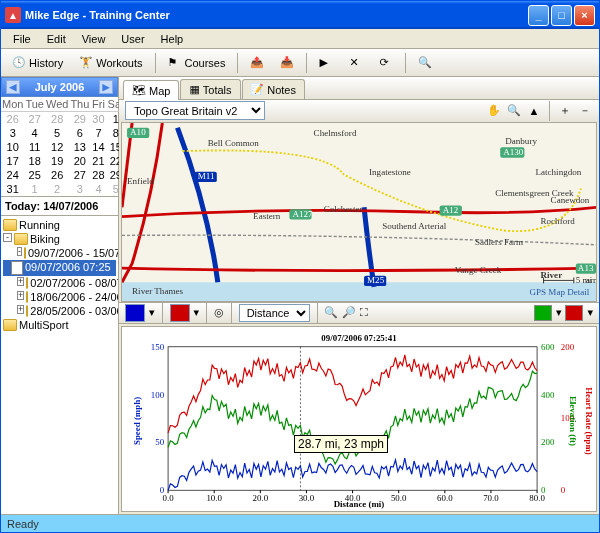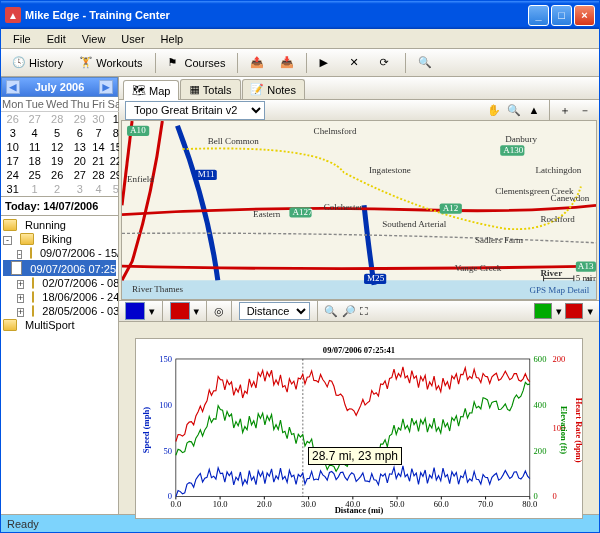--- a/index.html
+++ b/index.html
@@ -20,39 +20,39 @@
 .sidebar{width:118px;background:#fff;border-right:1px solid #aca899;display:flex;flex-direction:column}
 .cal-head{height:20px;background:linear-gradient(#6fa8ff,#3f7ae0);color:#fff;display:flex;align-items:center;justify-content:space-between;padding:0 4px;font-weight:bold;border:1px solid #5a88c8}
 .cal-head .nav{width:14px;height:14px;background:#c6dbff;color:#3f7ae0;display:flex;align-items:center;justify-content:center;border:1px solid #8faede;font-size:9px}
 .cal-grid{width:100%;border-collapse:collapse;font-size:10px;text-align:center}
 .cal-grid th{font-weight:normal;color:#666;padding:1px;border-bottom:1px solid #ccc}
 .cal-grid td{padding:1px 2px}
 .cal-grid td.sel{background:#316ac5;color:#fff}
 .cal-grid td.dim{color:#aaa}
 .today{border-top:1px solid #aca899;border-bottom:1px solid #aca899;padding:3px 4px;font-weight:bold;background:#fff}
 .tree{flex:1;overflow:auto;padding:2px;background:#fff;font-size:11px}
-.tree .node{display:flex;align-items:flex-end;gap:8px;padding:1px 0;white-space:nowrap}
+.tree .node{display:flex;align-items:flex-start;gap:2px;padding:1px 0;white-space:nowrap}
 .tree .ind1{padding-left:14px}
 .tree .ind2{padding-left:8px}
 .tree .sel{background:#316ac5;color:#fff}
 .folder{width:14px;height:12px;background:linear-gradient(#ffe79c,#eebf3e);border:1px solid #c9a22a;border-radius:1px}
 .exp{width:9px;height:9px;border:1px solid #888;display:inline-flex;align-items:center;justify-content:center;font-size:9px;line-height:7px;color:#333;background:#fff}
 .doc{width:12px;height:14px;background:#fff;border:1px solid #888;position:relative}
 .main{flex:1;display:flex;flex-direction:column;background:#ece9d8}
 .mtabs{height:24px;display:flex;align-items:flex-end;padding:2px 4px 0;gap:1px;border-bottom:1px solid #aca899;background:linear-gradient(#fefefe,#e6e3d8)}
 .mtab{padding:3px 8px;background:#ece9d8;border:1px solid #aca899;border-bottom:none;border-radius:3px 3px 0 0;display:flex;align-items:center;gap:3px}
 .mtab.active{background:#fff;position:relative;top:1px}
 .mapbar{height:24px;background:linear-gradient(#fefefe,#e6e3d8);display:flex;align-items:center;padding:0 6px;gap:4px}
 .mapsel{height:19px;border:1px solid #7f9db9;background:#fff;padding:0 4px;flex:0 0 140px}
 .mapico{width:16px;height:16px;display:inline-flex;align-items:center;justify-content:center}
 .mapview{flex:1;background:#f6f4e8;position:relative;border:1px solid #aca899;margin:0 2px;overflow:hidden;min-height:180px}
 .chartbar{height:24px;background:linear-gradient(#fefefe,#e6e3d8);border-top:1px solid #aca899;border-bottom:1px solid #aca899;display:flex;align-items:center;padding:0 6px;gap:4px}
 .minisel{height:18px;width:20px;border:1px solid #7f9db9;background:#fff}
 .axsel{height:18px;border:1px solid #7f9db9;background:#fff;padding:0 3px}
-.chart{height:186px;background:#fff;border:1px solid #aca899;margin:16px;position:relative}
+.chart{height:186px;background:#fff;border:1px solid #aca899;margin:2px;position:relative}
 .statusbar{height:18px;background:#7dd3fc;border-top:1px solid #aca899;padding:0 6px;display:flex;align-items:center;color:#333}
 svg text{font-family:Tahoma;font-size:9px}
 .colorbtn{width:18px;height:16px;border:1px solid #888}
 .tooltip{position:absolute;background:#ffffe1;border:1px solid #000;padding:1px 3px;font-size:12px}
 </style>
 </head>
 <body>
 
 <div class="titlebar">
   <span class="ico">▲</span>

